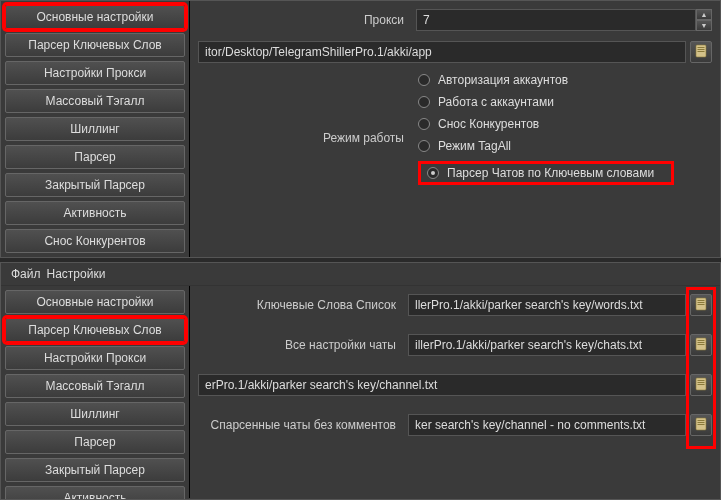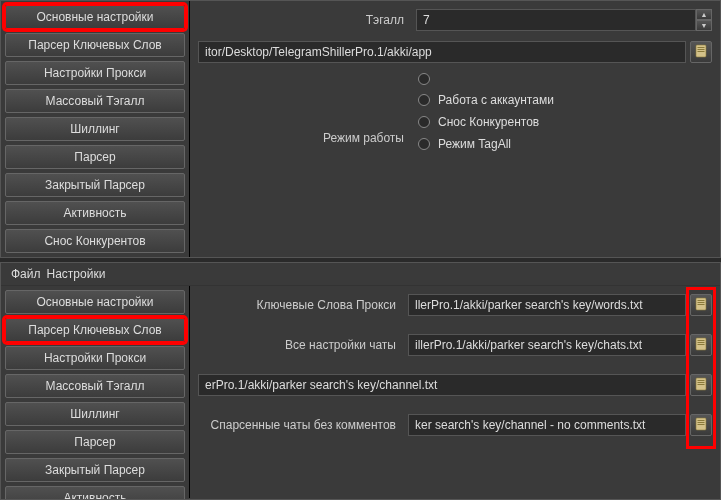--- a/index.html
+++ b/index.html
@@ -147,21 +147,21 @@
       <button class="sidebar-item"><span>Массовый Тэгалл</span></button>
       <button class="sidebar-item"><span>Шиллинг</span></button>
       <button class="sidebar-item"><span>Парсер</span></button>
       <button class="sidebar-item"><span>Закрытый Парсер</span></button>
       <button class="sidebar-item"><span>Активность</span></button>
       <button class="sidebar-item"><span>Снос Конкурентов</span></button>
     </div>
 
     <div class="content">
       <div class="row">
-        <div class="label label-w1">Тэгалл</div>
+        <div class="label label-w1">Прокси</div>
         <input class="input" value="7" style="">
         <div class="stepper">
           <button>▲</button>
           <button>▼</button>
         </div>
       </div>
 
       <div class="row">
         <input class="input" value="itor/Desktop/TelegramShillerPro.1/akki/app" style="">
         <div class="browse-btn">
@@ -174,32 +174,37 @@
               </svg>
           </span>
         </div>
       </div>
 
       <div class="row" style="align-items:flex-start;margin-top:8px;">
         <div class="label label-w1" style="padding-top:58px;">Режим работы</div>
         <div class="radio-group">
           <div class="radio-row">
             <div class="radio"></div>
+            <span class="radio-label">Авторизация аккаунтов</span>
           </div>
           <div class="radio-row">
             <div class="radio"></div>
             <span class="radio-label">Работа с аккаунтами</span>
           </div>
           <div class="radio-row">
             <div class="radio"></div>
             <span class="radio-label">Снос Конкурентов</span>
           </div>
           <div class="radio-row">
             <div class="radio"></div>
             <span class="radio-label">Режим TagAll</span>
+          </div>
+          <div class="radio-highlight">
+            <div class="radio selected"></div>
+            <span class="radio-label">Парсер Чатов по Ключевым словами</span>
           </div>
         </div>
       </div>
     </div>
   </div>
 </div>
 
 <div class="panel panel-bottom">
   <div class="menubar">
     <span class="menu-item">Файл</span>
@@ -213,21 +218,21 @@
       <button class="sidebar-item"><span>Массовый Тэгалл</span></button>
       <button class="sidebar-item"><span>Шиллинг</span></button>
       <button class="sidebar-item"><span>Парсер</span></button>
       <button class="sidebar-item"><span>Закрытый Парсер</span></button>
       <button class="sidebar-item"><span>Активность</span></button>
 
     </div>
 
     <div class="content bottom-content" style="position:relative;">
       <div class="row">
-        <div class="label label-w2">Ключевые Слова Прокси</div>
+        <div class="label label-w2">Ключевые Слова Список</div>
         <input class="input" value="llerPro.1/akki/parker search's key/words.txt" style="">
         <div class="browse-btn">
             <span><svg viewBox="0 0 12 14">
                 <rect x="1" y="1" width="10" height="12" rx="1" fill="#d4c28a" stroke="#8a7a3a" stroke-width="0.6"></rect>
                 <rect x="2.5" y="3" width="7" height="1" fill="#8a7a3a"></rect>
                 <rect x="2.5" y="5" width="7" height="1" fill="#8a7a3a"></rect>
                 <rect x="2.5" y="7" width="7" height="1" fill="#8a7a3a"></rect>
               </svg></span>
           </div>
       </div>

